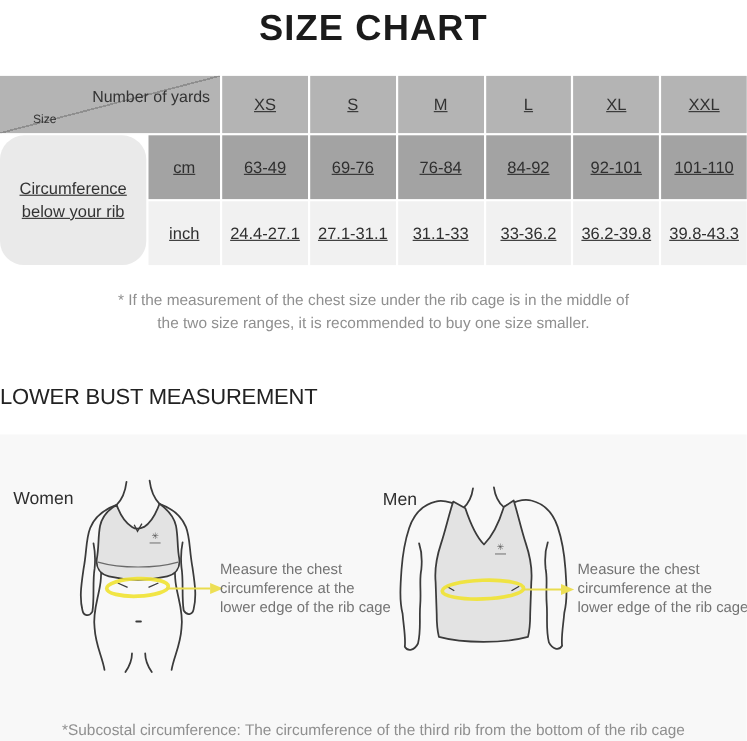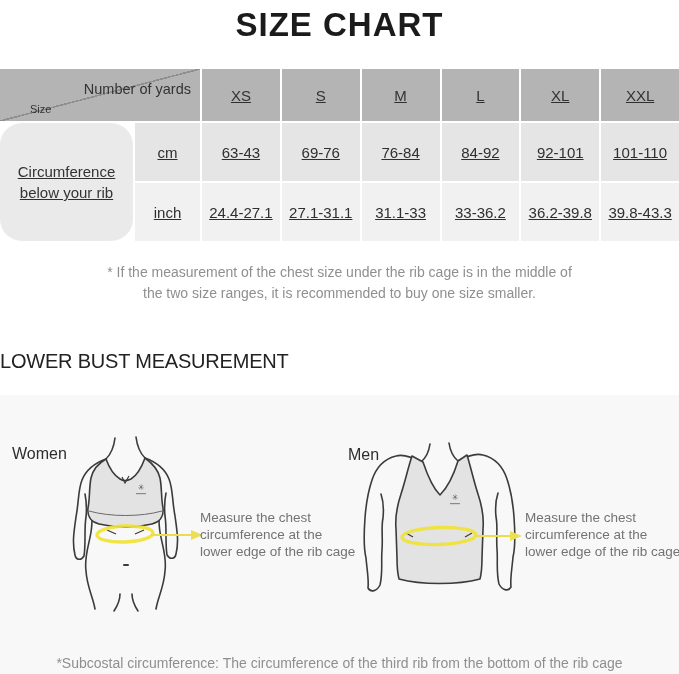--- a/index.html
+++ b/index.html
@@ -27,21 +27,21 @@
     background-image:linear-gradient(to bottom right,
       rgba(0,0,0,0) calc(50% - 0.8px), #8f8f8f calc(50% - 0.8px),
       #8f8f8f calc(50% + 0.8px), rgba(0,0,0,0) calc(50% + 0.8px));
   }
   .corner-top{position:absolute;top:12px;right:9px;font-size:14.5px;}
   .corner-bottom{position:absolute;bottom:6px;left:30px;font-size:11px;}
   .rowlabel{
     grid-column:1;grid-row:2 / 4;background:#eaeaea;color:#333;
     padding:0 12px;line-height:21px;border-radius:22px;
   }
-  .r1{background:#e5e5e5;}
+  .r1{background:#a3a3a3;}
   .r2{background:#f1f1f1;}
   
   .note{
     position:absolute;top:262px;left:0;right:0;text-align:center;
     font-size:14px;color:#8f8f8f;line-height:21px;
   }
   
   .heading{
     position:absolute;top:349px;left:0;margin:0;font-size:20px;font-weight:500;
     letter-spacing:-0.2px;color:#222;line-height:24px;
@@ -79,21 +79,21 @@
     <div class="cell head">XS</div>
     <div class="cell head">S</div>
     <div class="cell head">M</div>
     <div class="cell head">L</div>
     <div class="cell head">XL</div>
     <div class="cell head">XXL</div>
 
     <div class="cell rowlabel">Circumference below your rib</div>
 
     <div class="cell r1">cm</div>
-    <div class="cell r1">63-43</div>
+    <div class="cell r1">63-49</div>
     <div class="cell r1">69-76</div>
     <div class="cell r1">76-84</div>
     <div class="cell r1">84-92</div>
     <div class="cell r1">92-101</div>
     <div class="cell r1">101-110</div>
 
     <div class="cell r2">inch</div>
     <div class="cell r2">24.4-27.1</div>
     <div class="cell r2">27.1-31.1</div>
     <div class="cell r2">31.1-33</div>

